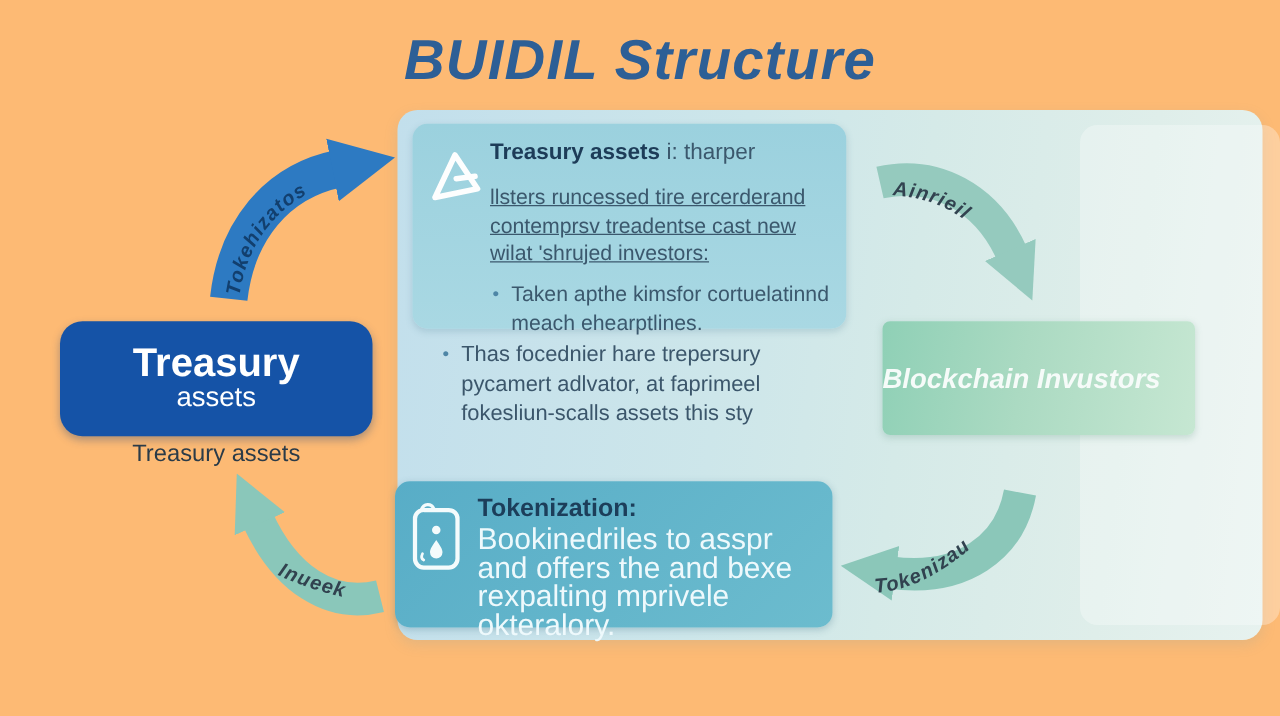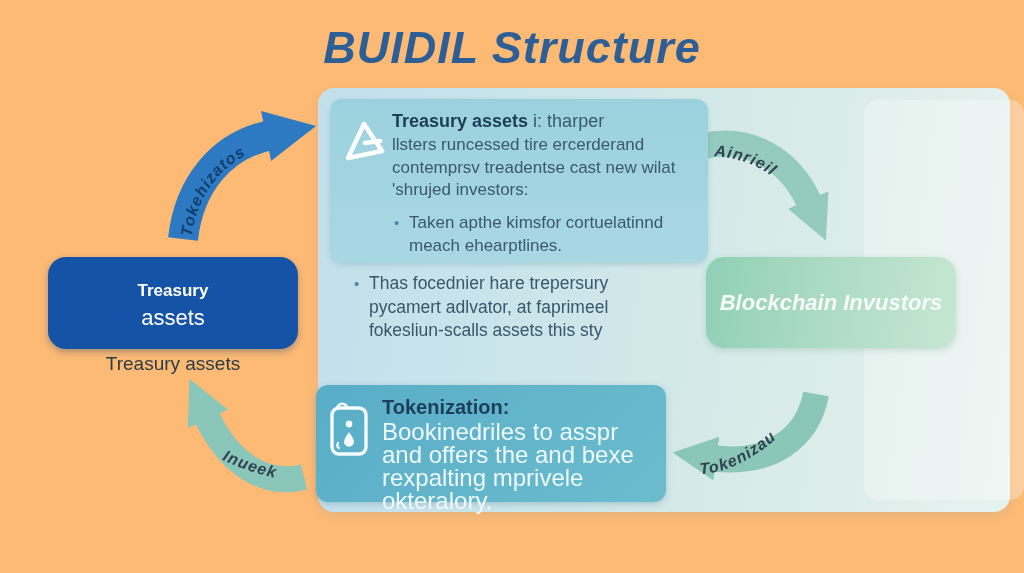--- a/index.html
+++ b/index.html
@@ -9,52 +9,52 @@
 
   .title { position:absolute; top:22px; left:0; width:1024px; text-align:center;
            font-size:45px; font-weight:700; font-style:italic; color:#2d5f96; letter-spacing:1px; }
 
   .panel { position:absolute; left:318px; top:88px; width:692px; height:424px; border-radius:16px;
            background:linear-gradient(97deg,#c2dfec 0%,#cde6ea 38%,#d5eae8 58%,#dfeeea 82%,#e7f2ef 100%);
            box-shadow:0 4px 10px rgba(120,160,170,.18); }
   .panel::after { content:""; position:absolute; left:546px; top:12px; width:160px; height:400px;
            background:rgba(255,255,255,.30); border-radius:14px; pointer-events:none; }
 
-  .card-top { position:absolute; left:330px; top:99px; width:378px; height:164px; border-radius:12px;
+  .card-top { position:absolute; left:330px; top:99px; width:347px; height:164px; border-radius:12px;
            background:linear-gradient(180deg,#9bd1de 0%,#a9d8e3 100%);
            box-shadow:0 2px 5px rgba(90,140,160,.25); display:flex; padding:10px 12px 8px 8px; z-index:2; }
   .card-top .icon-col { width:54px; flex:0 0 54px; padding-top:10px; padding-left:4px; }
   .card-top .txt { flex:1; }
   .card-head { font-size:18px; line-height:24px; color:#3b586d; }
   .card-head b { color:#1d3c58; font-weight:700; }
-  .card-body { font-size:17px; line-height:22.5px; color:#3b586d; margin-top:1px; }
+  .card-body { font-size:17px; line-height:22.5px; color:#3b586d; margin-top:14px;text-decoration:underline; }
   .card-bullets { list-style:none; margin-top:9px; }
   .bullet-li { position:relative; padding-left:17px; font-size:17px; line-height:23px; color:#3b586d; }
   .bullet-li::before { content:"•"; position:absolute; left:2px; top:0; color:#4e86a6; font-size:15px; }
 
   .loose-bullets { position:absolute; left:352px; top:272px; width:326px; list-style:none; z-index:2; }
   .loose-bullets .bullet-li { margin-bottom:1px; color:#3b566b; font-size:17.5px; line-height:23.5px; }
 
   .card-token { position:absolute; left:316px; top:385px; width:350px; height:117px; border-radius:12px;
            background:linear-gradient(135deg,#58adc7 0%,#6cbcce 100%);
            box-shadow:0 2px 6px rgba(70,120,140,.3); display:flex; padding:10px 12px 8px 10px; z-index:2; }
   .card-token .icon-col { width:56px; flex:0 0 56px; padding-top:4px; }
   .token-head { font-size:20px; font-weight:700; color:#1c3e5a; line-height:24px; }
   .token-body { font-size:24px; line-height:23px; color:#eef9fc; margin-top:1px; }
 
   .node-left { position:absolute; left:48px; top:257px; width:250px; height:92px; border-radius:18px;
            background:#1553a7; box-shadow:0 3px 7px rgba(20,60,120,.35);
            display:flex; flex-direction:column; align-items:center; justify-content:center; color:#ffffff; }
-  .node-left .l1 { font-size:17px; font-weight:700; line-height:29px; }
+  .node-left .l1 { font-size:32px; font-weight:700; line-height:29px; }
   .node-left .l2 { font-size:22px; font-weight:400; line-height:26px; }
 
-  .node-right { position:absolute; left:706px; top:257px; width:250px; height:91px; border-radius:18px;
+  .node-right { position:absolute; left:706px; top:257px; width:250px; height:91px; border-radius:6px;
            background:linear-gradient(100deg,#8fd0b6 0%,#abdac2 45%,#c6e7d2 100%);
            box-shadow:0 2px 6px rgba(110,160,140,.3);
-           display:flex; align-items:center; justify-content:center; }
+           display:flex; align-items:center; }
   .node-right .lbl { font-size:22px; font-weight:600; font-style:italic; color:#f6fbf9; }
 
   .caption { position:absolute; text-align:center; font-size:19px; color:#2b3b48; }
   .caption-left { left:48px; top:353px; width:250px; }
   .caption-right { left:696px; top:355px; width:270px; }
 
   .arrow { position:absolute; overflow:visible; }
   .arrow-label { font-family:"Liberation Sans",sans-serif; font-style:italic; font-weight:700;
                  font-size:16px; letter-spacing:1px; }
   .lbl-blue { fill:#123f6e; }

